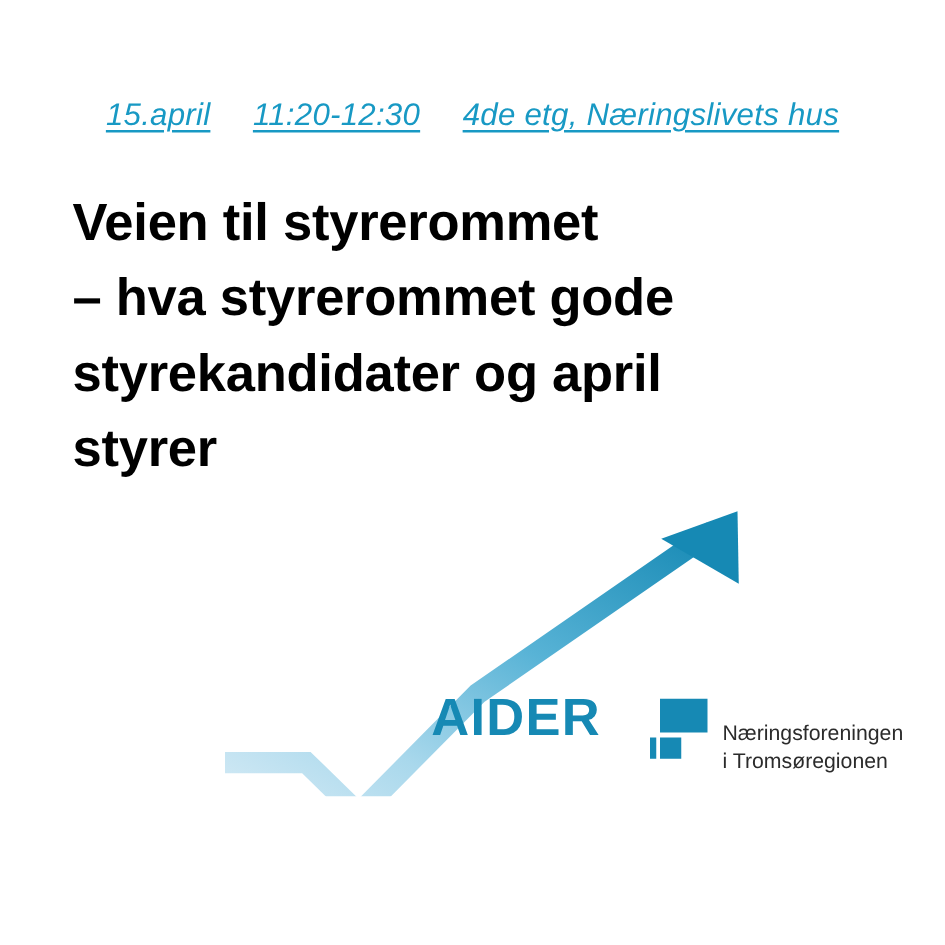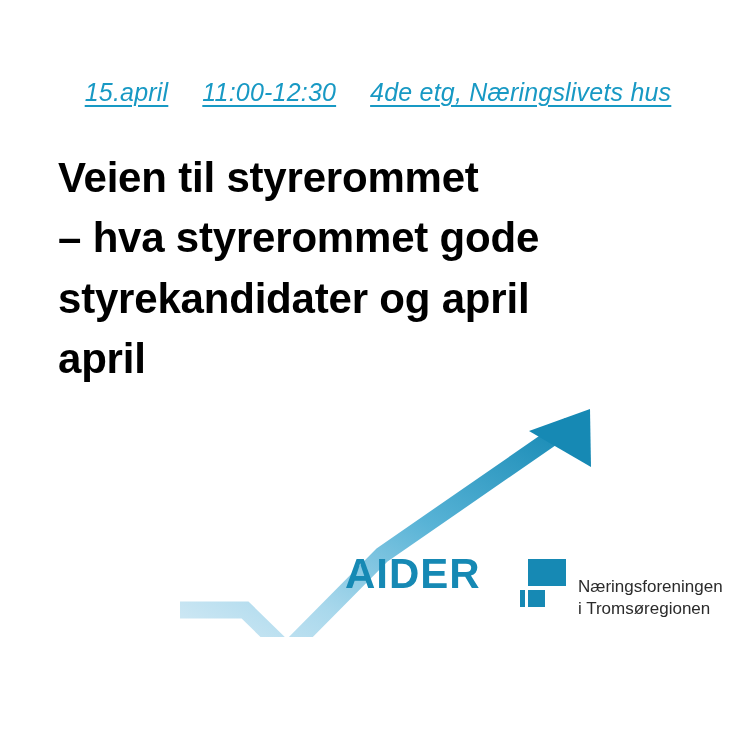--- a/index.html
+++ b/index.html
@@ -137,29 +137,29 @@
   .nf-text .l1 { display: block; }
   .nf-text .l2 { display: block; }
 </style>
 </head>
 <body>
 
 <div class="poster">
 
   <div class="meta-line">
     <span>15.april</span>
-    <span>11:00-12:30</span>
+    <span>11:20-12:30</span>
     <span>4de etg, Næringslivets hus</span>
   </div>
 
   <div class="headline">
     <span class="hl-line">Veien til styrerommet</span>
     <span class="hl-line">– hva styrerommet gode</span>
     <span class="hl-line">styrekandidater og april</span>
-    <span class="hl-line">april</span>
+    <span class="hl-line">styrer</span>
   </div>
 
   <div class="arrow-wrap">
     <svg width="470" height="275" viewBox="0 0 470 275" xmlns="http://www.w3.org/2000/svg">
       <defs>
         <linearGradient id="arrowGrad" x1="0" y1="1" x2="1" y2="0">
           <stop offset="0%" stop-color="#d8ecf6"></stop>
           <stop offset="28%" stop-color="#a9d8ec"></stop>
           <stop offset="60%" stop-color="#58b3d6"></stop>
           <stop offset="100%" stop-color="#1689b4"></stop>

